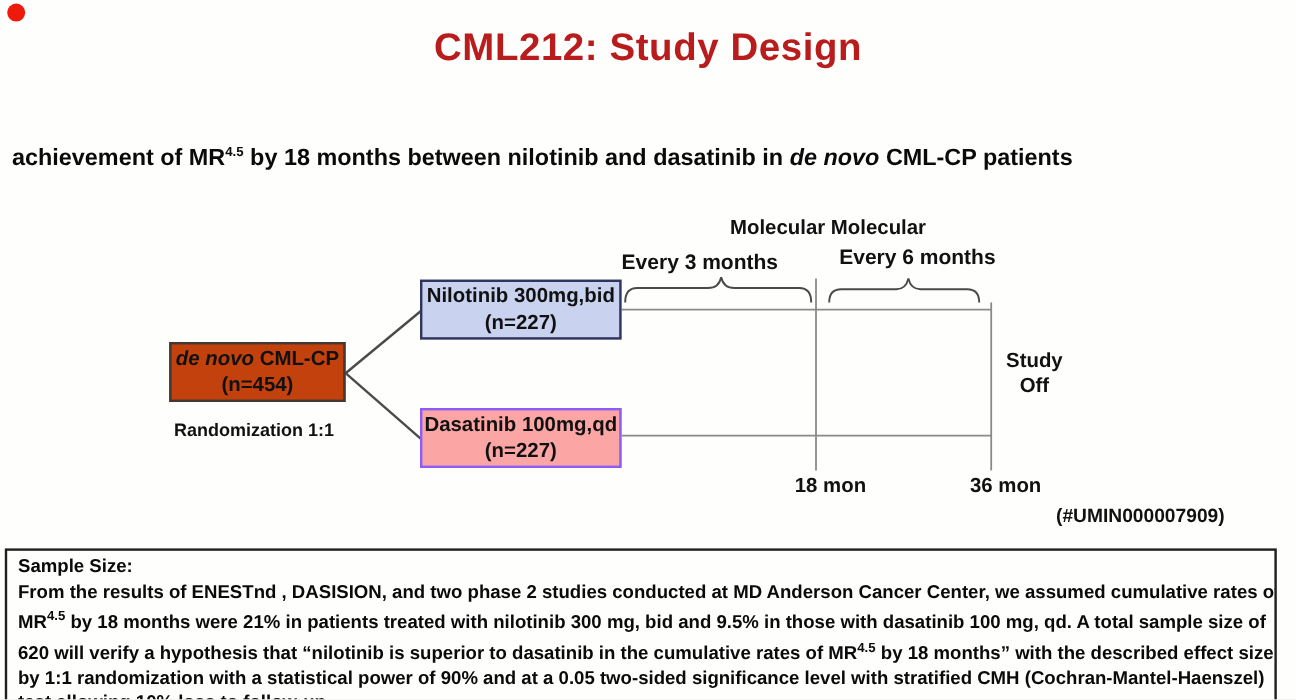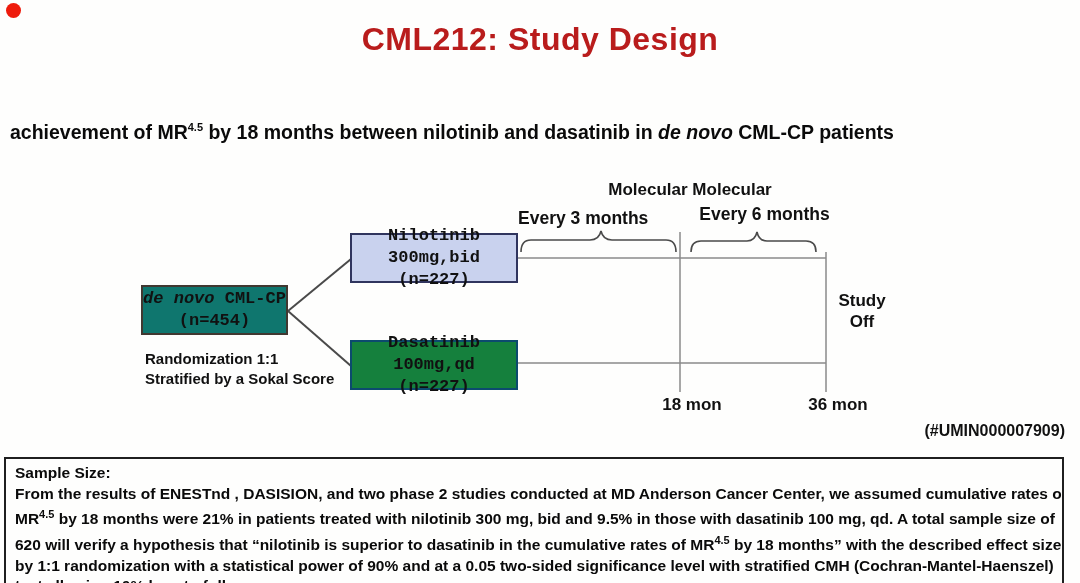--- a/index.html
+++ b/index.html
@@ -11,29 +11,29 @@
   .red-dot{left:6px;top:3px;width:15px;height:15px;border-radius:50%;background:#ee1b0c;}
   .title{left:0;top:21px;width:1080px;margin:0;text-align:center;font-size:32px;
     color:#b91c1c;letter-spacing:.5px;}
   .intro{left:10px;top:81px;width:1050px;margin:0;font-size:19.5px;line-height:31px;color:#0a0a0a;}
   .intro sup,.sbox sup{font-size:11px;}
   .lbl{white-space:nowrap;}
   .mol-label{left:560px;top:180px;width:260px;text-align:center;font-size:17px;}
   .every3{left:518px;top:208px;width:170px;font-size:17.5px;}
   .every6{left:692px;top:204px;width:145px;text-align:center;font-size:17.5px;}
   .fbox{display:flex;flex-direction:column;align-items:center;justify-content:center;
-    font-size:17px;line-height:22px;text-align:center;box-sizing:border-box;font-family:Liberation Mono, monospace;}
+    font-size:17px;line-height:22px;text-align:center;box-sizing:border-box;}
   .nilo{left:350px;top:233px;width:168px;height:50px;background:#c9d2ee;border:2px solid #30355e;}
-  .deno{left:141px;top:285px;width:147px;height:50px;background:#0f766e;border:2px solid #413831;}
-  .dasa{left:350px;top:340px;width:168px;height:50px;background:#15803d;border:2px solid #0c4a6e;}
+  .deno{left:141px;top:285px;width:147px;height:50px;background:#c2410c;border:2px solid #413831;}
+  .dasa{left:350px;top:340px;width:168px;height:50px;background:#fca5a5;border:2px solid #8b5cf6;}
   .rand{left:145px;top:349px;font-size:15px;line-height:20px;}
   .studyoff{left:830px;top:290px;width:64px;text-align:center;font-size:17px;line-height:21px;}
   .t18{left:652px;top:395px;width:80px;text-align:center;font-size:17px;}
   .t36{left:798px;top:395px;width:80px;text-align:center;font-size:17px;}
-  .umin{left:880px;top:422px;width:185px;text-align:right;font-size:16px;}
+  .umin{left:880px;top:422px;width:185px;font-size:16px;}
   .sbox{left:4px;top:457px;width:1038px;height:118px;border:2px solid #1f1f1f;background:#fefefd;
     padding:4px 9px;font-size:15.5px;line-height:20.6px;overflow:hidden;color:#0a0a0a;}
   .sbox .ln{display:block;white-space:nowrap;}
   svg.overlay{position:absolute;left:0;top:0;pointer-events:none;}
 </style>
 </head>
 <body>
 
 <div class="slide">
 
@@ -68,21 +68,20 @@
     <span>(n=454)</span>
   </div>
 
   <div class="abs fbox dasa">
     <span>Dasatinib 100mg,qd</span>
     <span>(n=227)</span>
   </div>
 
   <div class="abs lbl rand">
     <span>Randomization 1:1</span><br>
-    <span>Stratified by a Sokal Score</span>
   </div>
 
   <div class="abs studyoff">
     <span>Study</span><br>
     <span>Off</span>
   </div>
 
   <div class="abs lbl t18">18 mon</div>
   <div class="abs lbl t36">36 mon</div>
   <div class="abs lbl umin">(#UMIN000007909)</div>

